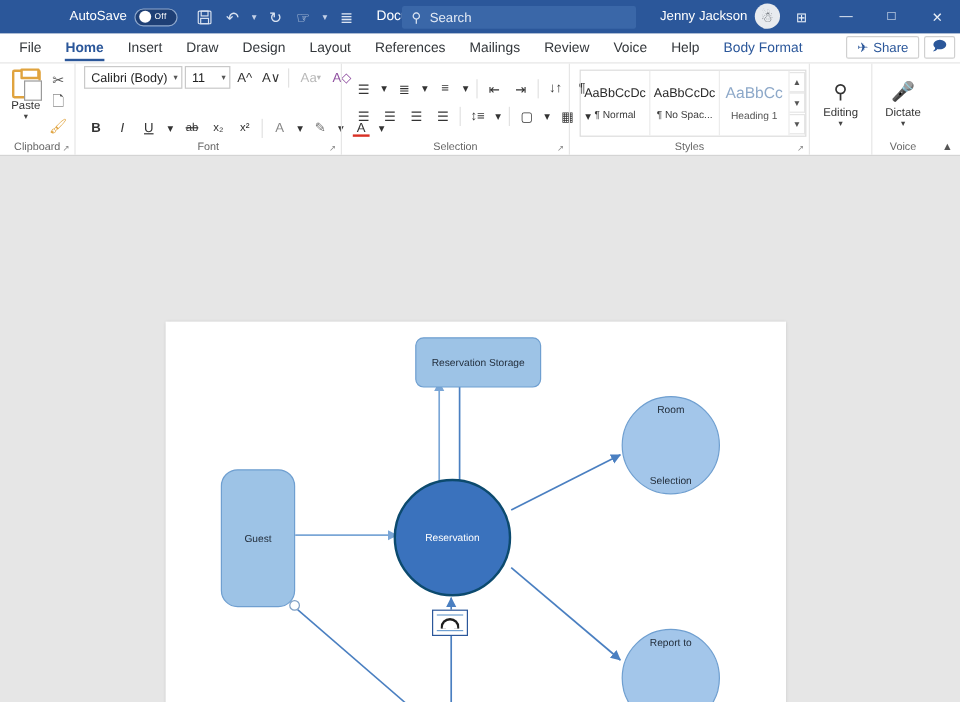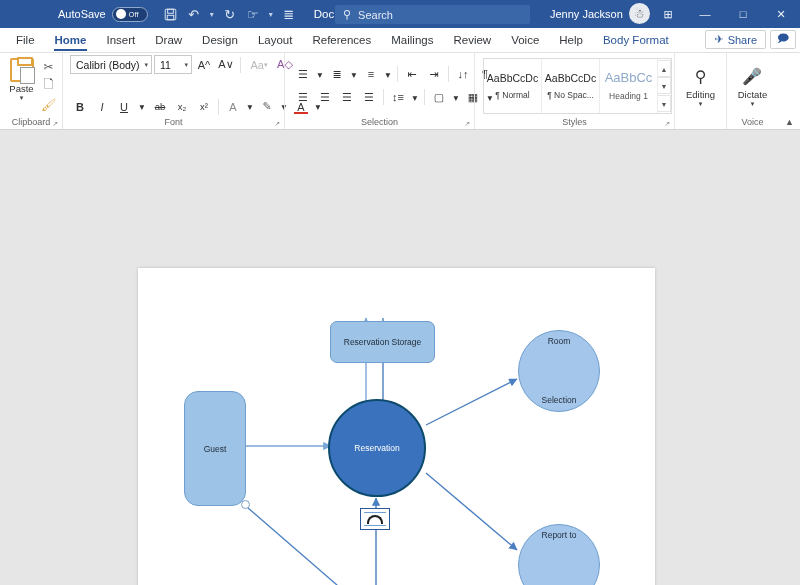--- a/index.html
+++ b/index.html
@@ -473,21 +473,21 @@
 
         <line x1="220" y1="418" x2="220" y2="366" stroke="#4a7fc1" stroke-width="1.4" marker-end="url(#ar)"></line>
 
         <line x1="231" y1="366" x2="231" y2="418" stroke="#4a7fc1" stroke-width="1.4" marker-end="url(#ar)"></line>
 
         <line x1="273" y1="418" x2="262" y2="368" stroke="#4a7fc1" stroke-width="1.4" marker-end="url(#ar)"></line>
 
         <line x1="253" y1="368" x2="264" y2="418" stroke="#4a7fc1" stroke-width="1.4" marker-end="url(#ar)"></line>
       </svg>
 
-      <div class="node rrect" style="left:192px;top:13px;width:105px;height:42px;margin-top:40px;">
+      <div class="node rrect" style="left:208px;top:13px;width:105px;height:42px;">
         <span>Reservation Storage</span>
       </div>
 
       <div class="node circ" style="left:380px;top:62px;width:82px;height:82px;flex-direction:column;">
         <span>Room</span>
         <span>Selection</span>
       </div>
 
       <div class="node guest" style="left:46px;top:123px;width:62px;height:115px;">
         <span>Guest</span>

